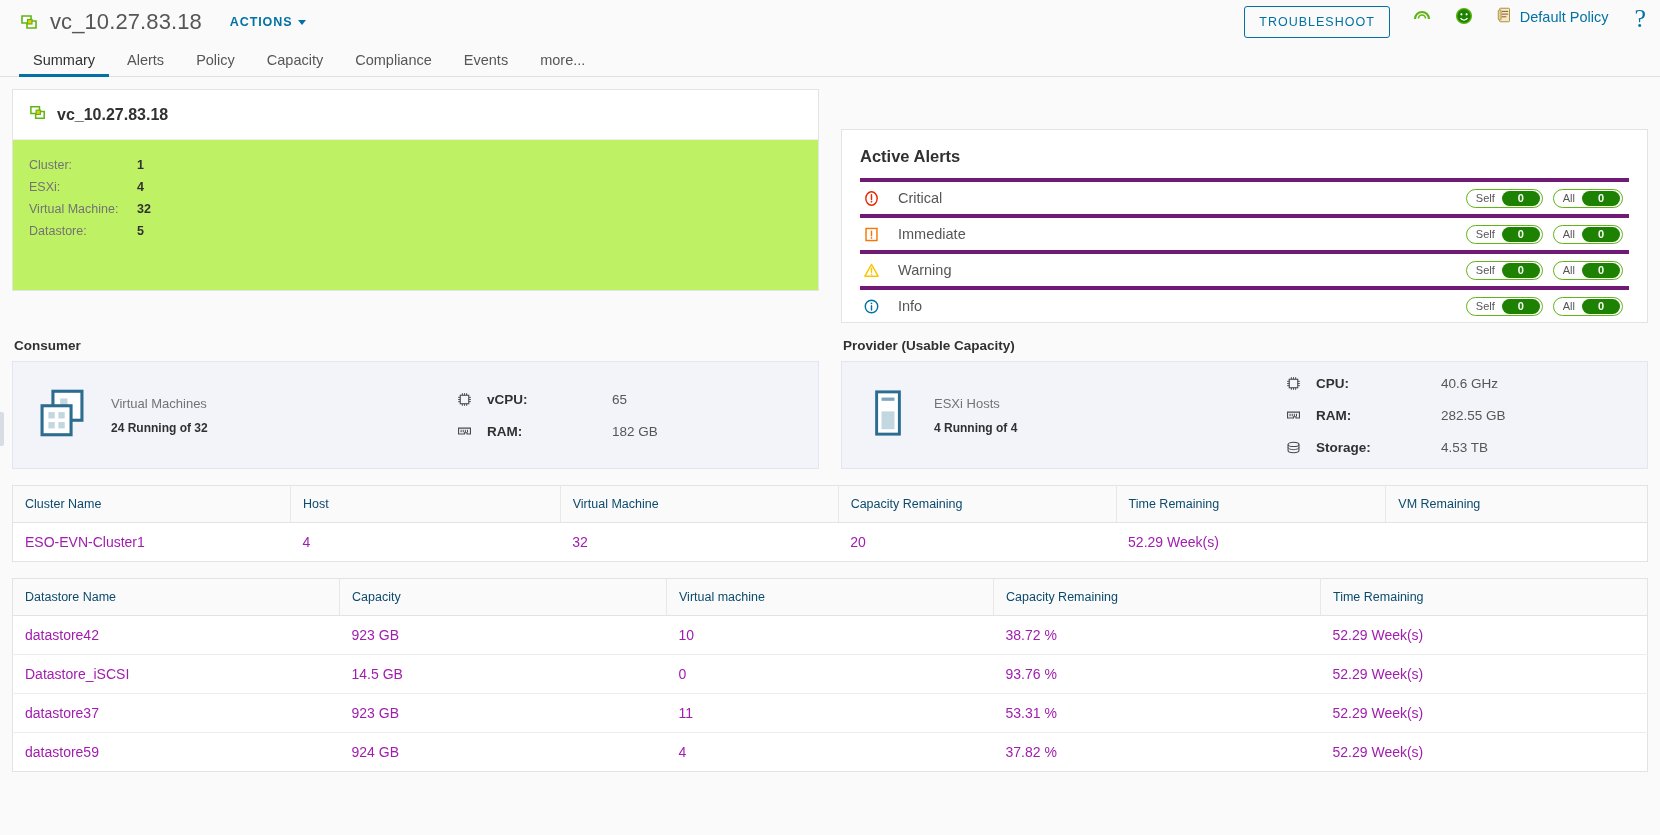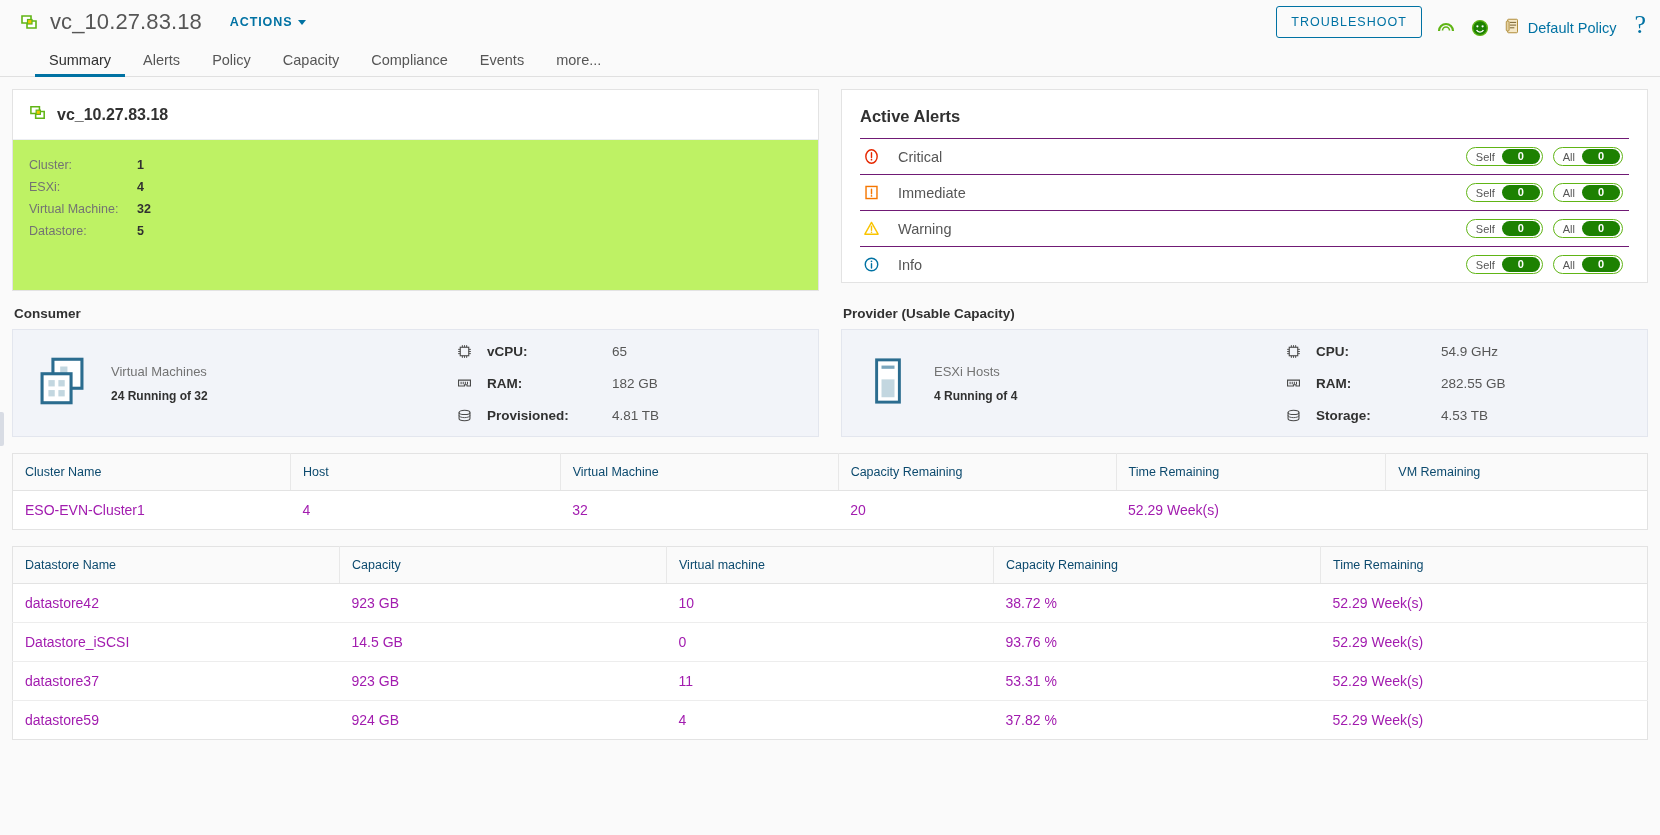--- a/index.html
+++ b/index.html
@@ -23,41 +23,41 @@
     font-size: 22px; color: #565656; font-weight: 400;
     letter-spacing: .1px; white-space: nowrap;
   }
   .actions {
     margin-left: 28px; font-size: 12.5px; letter-spacing: .9px;
     color: #0072a3; font-weight: 600; cursor: pointer;
     display: flex; align-items: center; gap: 6px;
   }
   .caret { width: 0; height: 0; border-left: 4px solid transparent;
            border-right: 4px solid transparent; border-top: 5px solid #0072a3; }
-  .topright { margin-left: auto; display: flex; align-items: flex-end; gap: 14px; }
+  .topright { margin-left: auto; display: flex; align-items: flex-start; gap: 22px; }
   .ts-btn {
     border: 1px solid #0072a3; color: #0072a3; background: transparent;
     font-size: 12.5px; letter-spacing: 1px; font-weight: 500;
     padding: 8px 14px; border-radius: 3px; cursor: pointer;
     font-family: "Liberation Sans", sans-serif;
   }
   .hdr-ico { width: 20px; height: 20px; display: block; cursor: pointer; }
   .policy-link {
     display: flex; align-items: center; gap: 6px;
     color: #0072a3; font-size: 14.5px; cursor: pointer; white-space: nowrap;
   }
   .help-q {
     color: #0072a3; font-size: 26px; line-height: 1; cursor: pointer;
     font-family: "Liberation Serif", serif; margin-left: 4px;
   }
 
   
   .tabs {
     display: flex; align-items: flex-end; gap: 0;
-    padding-left: 33px; border-bottom: 1px solid #e0e0e0;
+    padding-left: 17px; border-bottom: 1px solid #e0e0e0;
     background: #fafafa; height: 33px;
   }
   .tab {
     font-size: 14.5px; color: #565656; padding: 0 16px 8px 16px;
     cursor: pointer; position: relative; white-space: nowrap;
   }
   .tab.active { color: #313131; }
   .tab.active::after {
     content: ""; position: absolute; left: 2px; right: 2px; bottom: -1px;
     height: 3px; background: #0072a3;
@@ -74,28 +74,28 @@
     background: #fff; padding: 13px 16px; display: flex; align-items: center;
     gap: 9px; border-bottom: 1px solid #eceef2;
   }
   .card-hd .t { font-size: 16px; color: #313131; font-weight: 600; }
   .card-bd { background: #bef264; padding: 14px 16px 22px 16px; min-height: 150px; }
   .kv { display: flex; font-size: 12.5px; line-height: 22px; }
   .kv .k { color: #737373; width: 108px; flex: 0 0 108px; }
   .kv .v { color: #313131; font-weight: 600; }
 
   
-  .alerts-card { border: 1px solid #e3e3e3; background: #fff; padding: 0 18px; }
+  .alerts-card { border: 1px solid #e3e3e3; background: #fff; padding: 0 18px; margin-top: 40px; }
   .alerts-title {
     font-size: 16.5px; color: #313131; font-weight: 600;
     padding: 17px 0 12px 0;
   }
   .alert-row {
     display: flex; align-items: center; height: 36px;
-    border-top: 1px solid #701a75;
+    border-top: 4px solid #701a75;
     justify-content: flex-end;
   }
   .alert-row .ico { width: 22px; flex: 0 0 22px; display: flex; justify-content: center; }
   .alert-row .lbl { margin-left: 16px; font-size: 14.5px; color: #565656; }
   .badges { margin-left: auto; display: flex; gap: 10px; padding-right: 6px; }
   .badge {
     display: flex; align-items: center; border: 1px solid #60b515;
     border-radius: 11px; height: 19px; padding: 0 2px 0 0;
     background: #fff; cursor: pointer;
   }
@@ -374,31 +374,20 @@
             <div class="m-row">
               <span class="mi">
                 <svg viewBox="0 0 20 20" width="17" height="17">
                   <path d="M3 6 h14 v7 h-4 v-1.6 h-3 V13 H3 Z" fill="none" stroke="#4a4a4a" stroke-width="1.3"></path>
                   <path d="M6 8v3M8.5 8v3M11 8v3M13.5 8v3" stroke="#4a4a4a" stroke-width="1.2"></path>
                 </svg>
               </span>
               <span class="mk">RAM:</span>
               <span class="mv">182 GB</span>
             </div>
-            <div class="m-row">
-              <span class="mi">
-                <svg viewBox="0 0 20 20" width="17" height="17">
-                  <ellipse cx="10" cy="6.4" rx="6.4" ry="2.5" fill="none" stroke="#4a4a4a" stroke-width="1.3"></ellipse>
-                  <path d="M3.6 6.4 v7.2 c0 1.4 2.9 2.5 6.4 2.5 s6.4-1.1 6.4-2.5 V6.4" fill="none" stroke="#4a4a4a" stroke-width="1.3"></path>
-                  <path d="M3.6 10 c0 1.4 2.9 2.5 6.4 2.5 s6.4-1.1 6.4-2.5" fill="none" stroke="#4a4a4a" stroke-width="1.1"></path>
-                </svg>
-              </span>
-              <span class="mk">Provisioned:</span>
-              <span class="mv">4.81 TB</span>
-            </div>
           </div>
         </div>
       </div>
 
       <div class="col">
         <div class="sec-title">Provider (Usable Capacity)</div>
         <div class="cp-card">
           <div class="cp-left">
             <span>
               <svg viewBox="0 0 64 64" width="52" height="52">
@@ -414,21 +403,21 @@
           </div>
           <div class="cp-right">
             <div class="m-row">
               <span class="mi">
                 <svg viewBox="0 0 20 20" width="17" height="17">
                   <rect x="5" y="5" width="10" height="10" fill="none" stroke="#4a4a4a" stroke-width="1.3"></rect>
                   <path d="M7.5 2.5v2.5M10 2.5v2.5M12.5 2.5v2.5M7.5 15v2.5M10 15v2.5M12.5 15v2.5M2.5 7.5h2.5M2.5 10h2.5M2.5 12.5h2.5M15 7.5h2.5M15 10h2.5M15 12.5h2.5" stroke="#4a4a4a" stroke-width="1.1"></path>
                 </svg>
               </span>
               <span class="mk">CPU:</span>
-              <span class="mv">54.9 GHz</span>
+              <span class="mv">40.6 GHz</span>
             </div>
             <div class="m-row">
               <span class="mi">
                 <svg viewBox="0 0 20 20" width="17" height="17">
                   <path d="M3 6 h14 v7 h-4 v-1.6 h-3 V13 H3 Z" fill="none" stroke="#4a4a4a" stroke-width="1.3"></path>
                   <path d="M6 8v3M8.5 8v3M11 8v3M13.5 8v3" stroke="#4a4a4a" stroke-width="1.2"></path>
                 </svg>
               </span>
               <span class="mk">RAM:</span>
               <span class="mv">282.55 GB</span>

